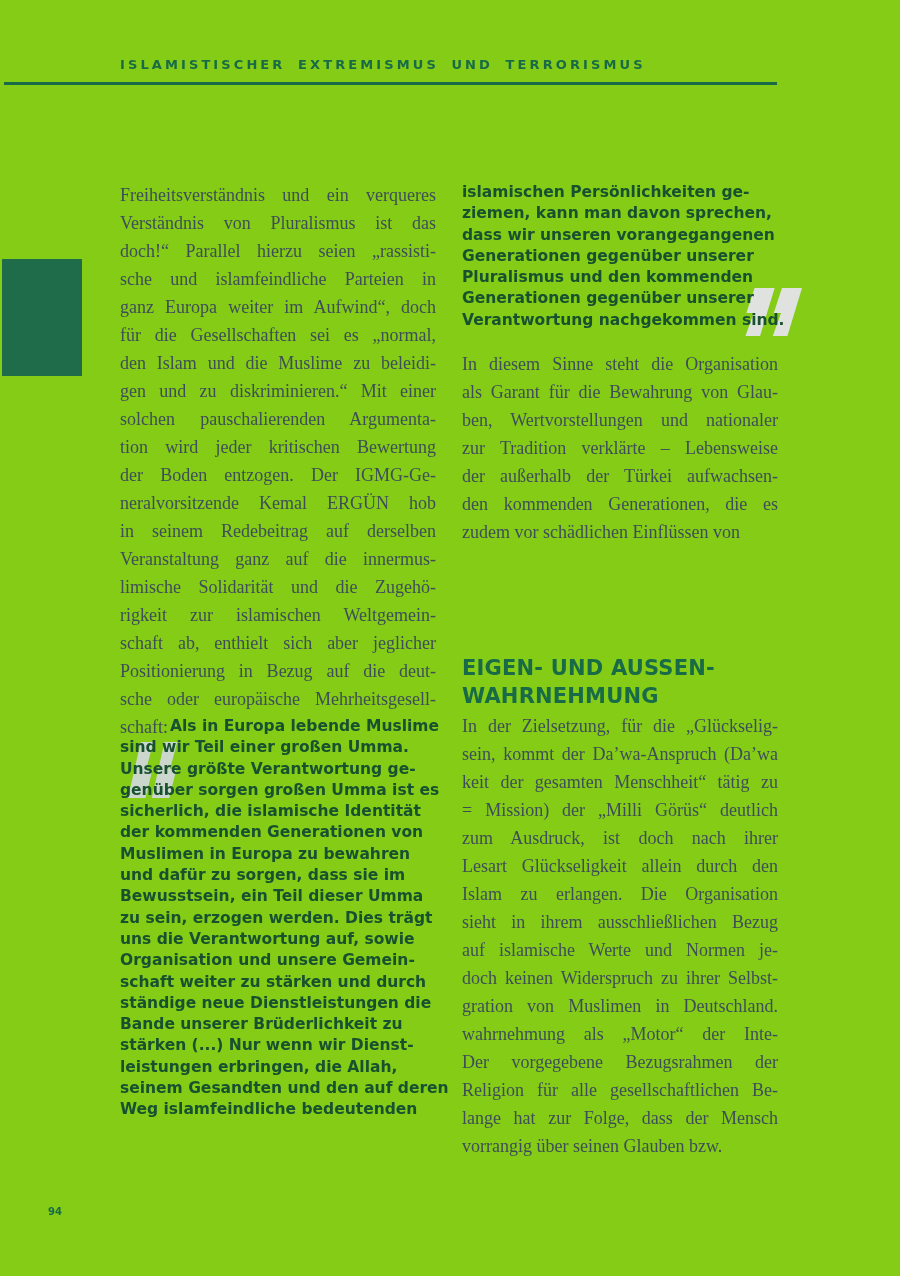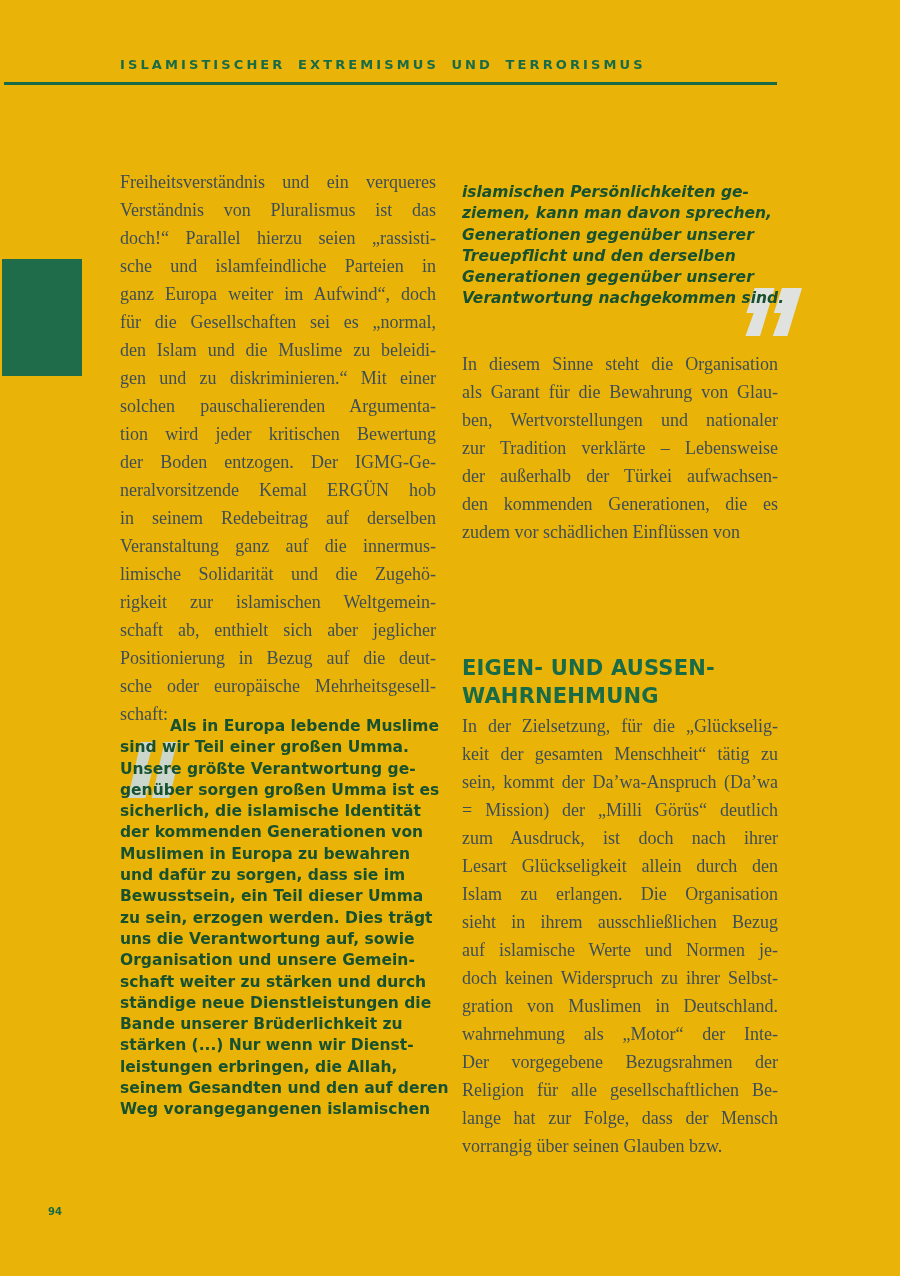--- a/index.html
+++ b/index.html
@@ -1,21 +1,21 @@
 <!DOCTYPE html>
 <html><head>
 <meta charset="utf-8">
 <style>
   * { margin: 0; padding: 0; box-sizing: border-box; }
   html, body { background: #ffffff; }
   .page {
     position: relative;
     width: 900px;
     height: 1276px;
-    background: #eab308;
+    background: #84cc16;
     overflow: hidden;
     font-family: "Liberation Serif", serif;
   }
   .header-title {
     position: absolute;
     left: 120px; top: 57px;
     font-family: "DejaVu Sans", sans-serif;
     font-weight: 700;
     font-size: 13px;
     letter-spacing: 3.1px;
@@ -88,21 +88,21 @@
 </head>
 <body>
 
 <div class="page">
 
   <div class="header-title">ISLAMISTISCHER EXTREMISMUS UND TERRORISMUS</div>
   <div class="header-rule"></div>
 
   <div class="accent-block"></div>
 
-  <div class="serif-block" style="left:120px; top:168px; width:316px;">
+  <div class="serif-block" style="left:120px; top:181px; width:316px;">
       <div class="line">Freiheitsverständnis und ein verqueres</div>
       <div class="line">Verständnis von Pluralismus ist das</div>
       <div class="line">doch!“ Parallel hierzu seien „rassisti-</div>
       <div class="line">sche und islamfeindliche Parteien in</div>
       <div class="line">ganz Europa weiter im Aufwind“, doch</div>
       <div class="line">für die Gesellschaften sei es „normal,</div>
       <div class="line">den Islam und die Muslime zu beleidi-</div>
       <div class="line">gen und zu diskriminieren.“ Mit einer</div>
       <div class="line">solchen pauschalierenden Argumenta-</div>
       <div class="line">tion wird jeder kritischen Bewertung</div>
@@ -137,28 +137,29 @@
       <div class="line">Bewusstsein, ein Teil dieser Umma</div>
       <div class="line">zu sein, erzogen werden. Dies trägt</div>
       <div class="line">uns die Verantwortung auf, sowie</div>
       <div class="line">Organisation und unsere Gemein-</div>
       <div class="line">schaft weiter zu stärken und durch</div>
       <div class="line">ständige neue Dienstleistungen die</div>
       <div class="line">Bande unserer Brüderlichkeit zu</div>
       <div class="line">stärken (...) Nur wenn wir Dienst-</div>
       <div class="line">leistungen erbringen, die Allah,</div>
       <div class="line">seinem Gesandten und den auf deren</div>
-      <div class="line">Weg vorangegangenen islamischen</div>
-    </div>
-
-  <div class="quote-block" style="left:462px; top:182px; width:330px;font-style:italic;">
+      <div class="line">Weg islamfeindliche bedeutenden</div>
+    </div>
+
+  <div class="quote-block" style="left:462px; top:182px; width:330px;">
       <div class="line">islamischen Persönlichkeiten ge-</div>
       <div class="line">ziemen, kann man davon sprechen,</div>
+      <div class="line">dass wir unseren vorangegangenen</div>
       <div class="line">Generationen gegenüber unserer</div>
-      <div class="line">Treuepflicht und den derselben</div>
+      <div class="line">Pluralismus und den kommenden</div>
       <div class="line">Generationen gegenüber unserer</div>
       <div class="line">Verantwortung nachgekommen sind.</div>
     </div>
 
   <div class="quote-mark close" style="left:740px; top:288px; width:62px; height:48px;">
     <svg viewBox="0 0 68 50" preserveAspectRatio="none">
       <path fill="#e0e2df" d="M 6 50 L 15 26 L 7 26 L 16 0 L 38 0 L 22 50 Z"></path>
       <path fill="#e0e2df" d="M 36 50 L 45 26 L 37 26 L 46 0 L 68 0 L 52 50 Z"></path>
     </svg>
   </div>
@@ -173,22 +174,22 @@
       <div class="line">zudem vor schädlichen Einflüssen von</div>
     </div>
 
   <div class="section-heading" style="left:462px; top:655px; width:320px;">
       <div class="line">EIGEN- UND AUSSEN-</div>
       <div class="line">WAHRNEHMUNG</div>
     </div>
 
   <div class="serif-block" style="left:462px; top:712px; width:316px;">
       <div class="line">In der Zielsetzung, für die „Glückselig-</div>
+      <div class="line">sein, kommt der Da’wa-Anspruch (Da’wa</div>
       <div class="line">keit der gesamten Menschheit“ tätig zu</div>
-      <div class="line">sein, kommt der Da’wa-Anspruch (Da’wa</div>
       <div class="line">= Mission) der „Milli Görüs“ deutlich</div>
       <div class="line">zum Ausdruck, ist doch nach ihrer</div>
       <div class="line">Lesart Glückseligkeit allein durch den</div>
       <div class="line">Islam zu erlangen. Die Organisation</div>
       <div class="line">sieht in ihrem ausschließlichen Bezug</div>
       <div class="line">auf islamische Werte und Normen je-</div>
       <div class="line">doch keinen Widerspruch zu ihrer Selbst-</div>
       <div class="line">gration von Muslimen in Deutschland.</div>
       <div class="line">wahrnehmung als „Motor“ der Inte-</div>
       <div class="line">Der vorgegebene Bezugsrahmen der</div>

